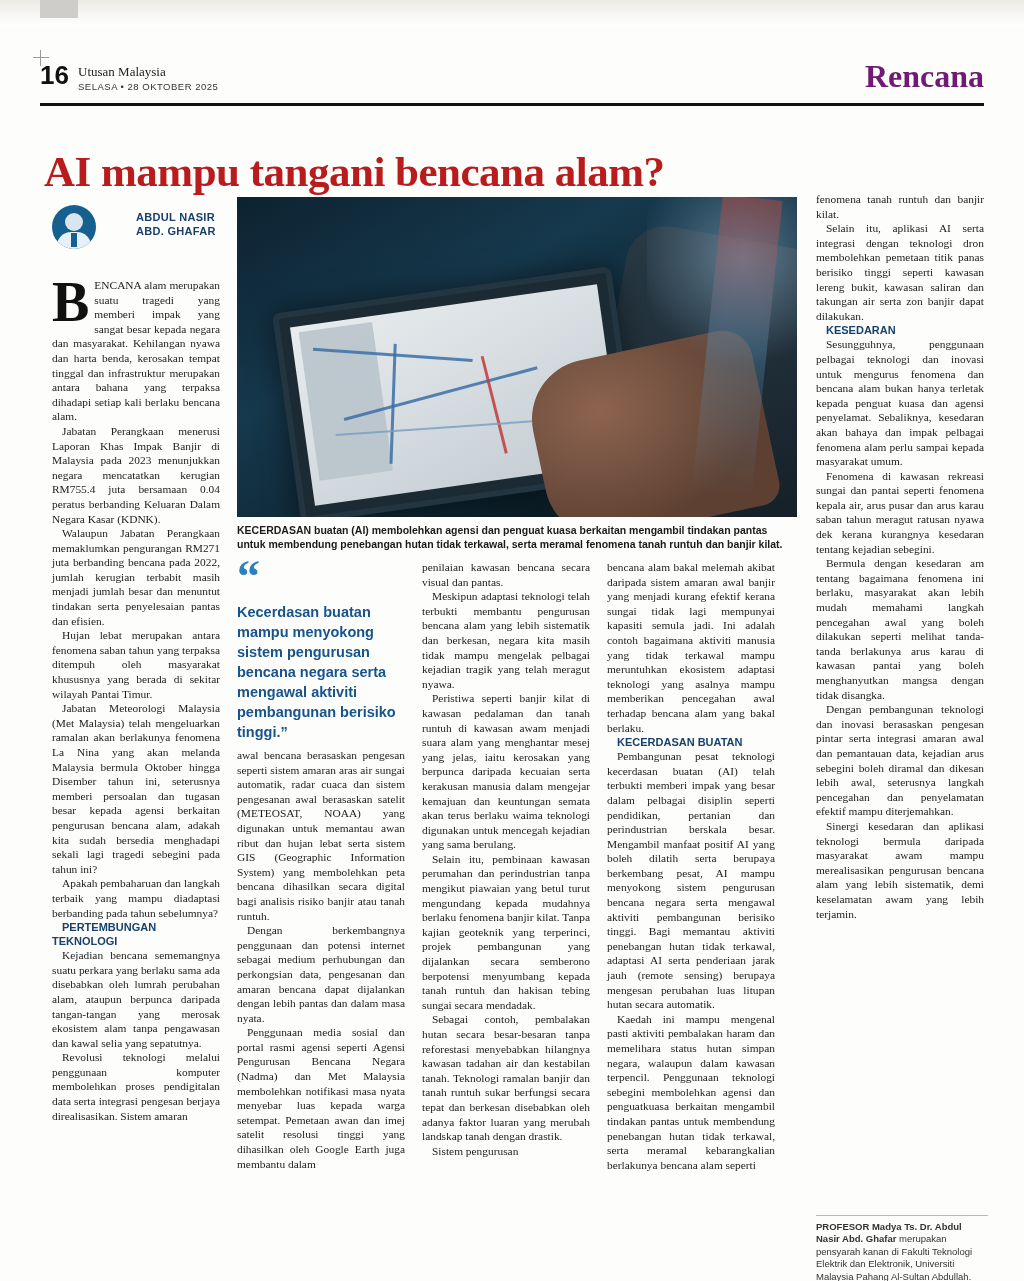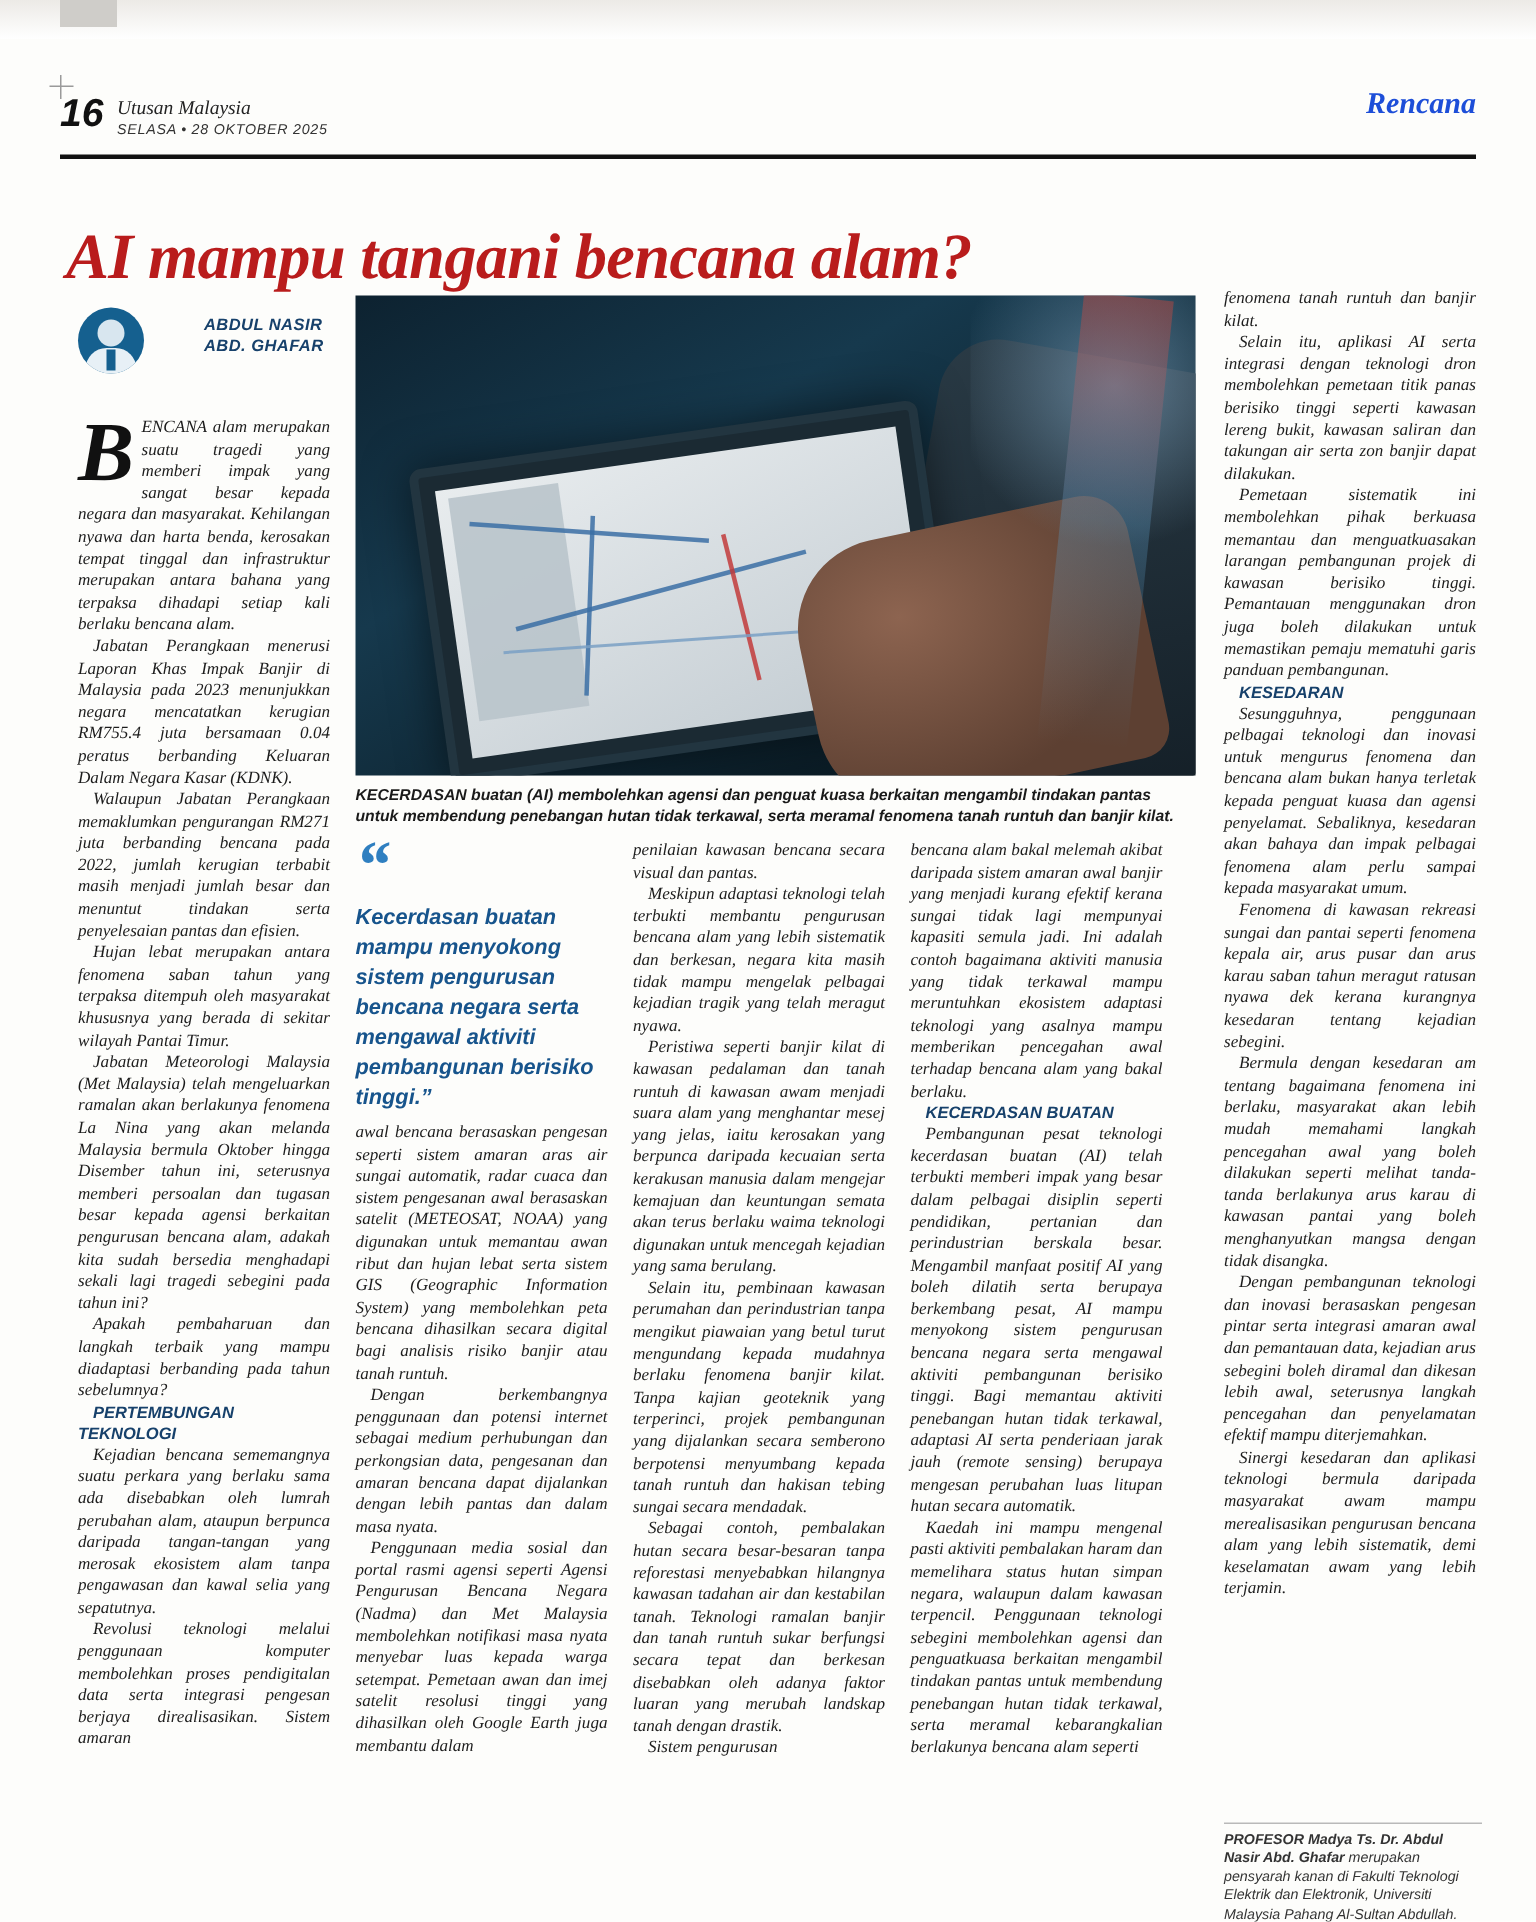--- a/index.html
+++ b/index.html
@@ -7,21 +7,20 @@
     width:1024px;height:1281px;
     background:#ffffff;
     font-family:"Liberation Serif", serif;
     color:#1a1a1a;
     position:relative;
     overflow:hidden;
   }
   .page{
     position:absolute;inset:0;
     background:#fdfdfb;
-    font-style:italic;
   }
   
   .scan-top{
     position:absolute;top:0;left:0;width:1024px;height:26px;
     background:linear-gradient(to bottom,#eceae6,#ffffff);
   }
   .scan-block{
     position:absolute;left:40px;top:0;width:38px;height:18px;background:#cfcdc9;
   }
   .crossmark{
@@ -47,21 +46,21 @@
     font-size:13px;color:#222;
   }
   .pubdate{
     position:absolute;left:38px;top:21px;
     font-family:"Liberation Sans", sans-serif;
     font-size:9.5px;letter-spacing:.5px;color:#333;
   }
   .section-label{
     position:absolute;right:0;top:-2px;
     font-family:"Liberation Serif", serif;
-    font-weight:bold;font-size:20px;color:#1d4ed8;margin-left:28px;
+    font-weight:bold;font-size:32px;color:#701a75;margin-left:28px;
   }
   .rule{
     position:absolute;left:40px;top:103px;width:944px;height:3px;background:#111;
   }
   .headline{
     position:absolute;left:44px;top:118px;width:940px;
     font-family:"Liberation Serif", serif;
     font-weight:bold;font-size:43px;line-height:50px;color:#b91c1c;
     letter-spacing:-0.5px;
   }
@@ -289,21 +288,20 @@
   <div class="col" id="col4">
     <p class="first">bencana alam bakal melemah akibat daripada sistem amaran awal banjir yang menjadi kurang efektif kerana sungai tidak lagi mempunyai kapasiti semula jadi. Ini adalah contoh bagaimana aktiviti manusia yang tidak terkawal mampu meruntuhkan ekosistem adaptasi teknologi yang asalnya mampu memberikan pencegahan awal terhadap bencana alam yang bakal berlaku.</p>
     <p class="subhead">KECERDASAN BUATAN</p>
     <p>Pembangunan pesat teknologi kecerdasan buatan (AI) telah terbukti memberi impak yang besar dalam pelbagai disiplin seperti pendidikan, pertanian dan perindustrian berskala besar. Mengambil manfaat positif AI yang boleh dilatih serta berupaya berkembang pesat, AI mampu menyokong sistem pengurusan bencana negara serta mengawal aktiviti pembangunan berisiko tinggi. Bagi memantau aktiviti penebangan hutan tidak terkawal, adaptasi AI serta penderiaan jarak jauh (remote sensing) berupaya mengesan perubahan luas litupan hutan secara automatik.</p>
     <p>Kaedah ini mampu mengenal pasti aktiviti pembalakan haram dan memelihara status hutan simpan negara, walaupun dalam kawasan terpencil. Penggunaan teknologi sebegini membolehkan agensi dan penguatkuasa berkaitan mengambil tindakan pantas untuk membendung penebangan hutan tidak terkawal, serta meramal kebarangkalian berlakunya bencana alam seperti</p>
   </div>
 
   <div class="col" id="col5">
     <p class="first">fenomena tanah runtuh dan banjir kilat.</p>
     <p>Selain itu, aplikasi AI serta integrasi dengan teknologi dron membolehkan pemetaan titik panas berisiko tinggi seperti kawasan lereng bukit, kawasan saliran dan takungan air serta zon banjir dapat dilakukan.</p>
-    <p>Pemetaan sistematik ini membolehkan pihak berkuasa memantau dan menguatkuasakan larangan pembangunan projek di kawasan berisiko tinggi. Pemantauan menggunakan dron juga boleh dilakukan untuk memastikan pemaju mematuhi garis panduan pembangunan.</p>
     <p class="subhead">KESEDARAN</p>
     <p>Sesungguhnya, penggunaan pelbagai teknologi dan inovasi untuk mengurus fenomena dan bencana alam bukan hanya terletak kepada penguat kuasa dan agensi penyelamat. Sebaliknya, kesedaran akan bahaya dan impak pelbagai fenomena alam perlu sampai kepada masyarakat umum.</p>
     <p>Fenomena di kawasan rekreasi sungai dan pantai seperti fenomena kepala air, arus pusar dan arus karau saban tahun meragut ratusan nyawa dek kerana kurangnya kesedaran tentang kejadian sebegini.</p>
     <p>Bermula dengan kesedaran am tentang bagaimana fenomena ini berlaku, masyarakat akan lebih mudah memahami langkah pencegahan awal yang boleh dilakukan seperti melihat tanda-tanda berlakunya arus karau di kawasan pantai yang boleh menghanyutkan mangsa dengan tidak disangka.</p>
     <p>Dengan pembangunan teknologi dan inovasi berasaskan pengesan pintar serta integrasi amaran awal dan pemantauan data, kejadian arus sebegini boleh diramal dan dikesan lebih awal, seterusnya langkah pencegahan dan penyelamatan efektif mampu diterjemahkan.</p>
     <p>Sinergi kesedaran dan aplikasi teknologi bermula daripada masyarakat awam mampu merealisasikan pengurusan bencana alam yang lebih sistematik, demi keselamatan awam yang lebih terjamin.</p>
   </div>
 
   <div class="author-note">
     <span class="nm">PROFESOR Madya Ts. Dr. Abdul Nasir Abd. Ghafar</span><span> merupakan pensyarah kanan di Fakulti Teknologi Elektrik dan Elektronik, Universiti Malaysia Pahang Al-Sultan Abdullah.</span>

